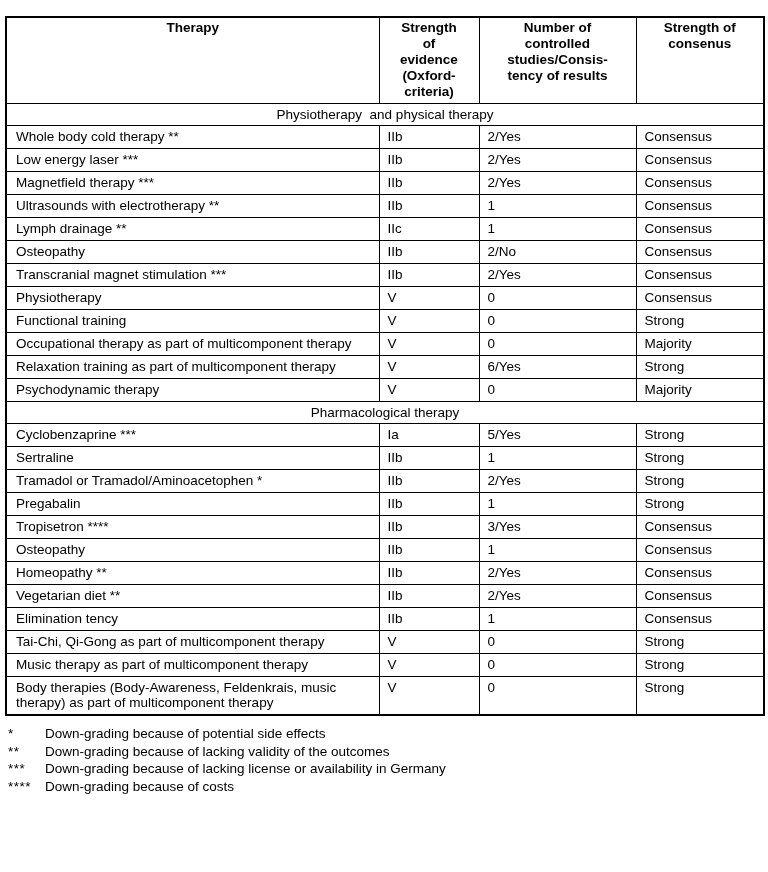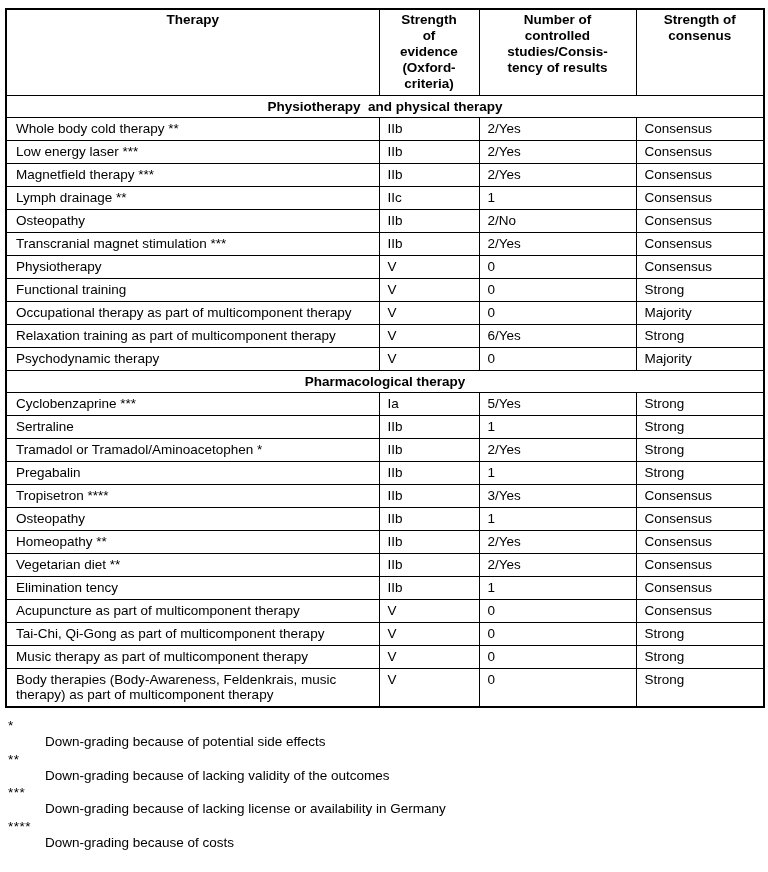--- a/index.html
+++ b/index.html
@@ -9,21 +9,21 @@
     width: 768px;
     height: 872px;
     font-family: "Liberation Sans", sans-serif;
     color: #000000;
     -webkit-font-smoothing: antialiased;
   }
   .page {
     box-sizing: border-box;
     width: 768px;
     height: 856px;
-    padding: 8px 5px 0 5px;
+    padding: 16px 5px 0 5px;
     overflow: hidden;
   }
   table.therapy-table {
     border-collapse: collapse;
     table-layout: fixed;
     width: 758px;
     border: 2px solid #000;
   }
   col.c1 { width: 373px; }
   col.c2 { width: 100px; }
@@ -45,42 +45,41 @@
   tbody td {
     padding: 3px 6px 4px 9px;
     line-height: 15px;
   }
   tbody td:nth-child(2),
   tbody td:nth-child(3),
   tbody td:nth-child(4) {
     padding-left: 8px;
   }
   tr.section-row td {
-    font-weight: bold;
+    font-weight: normal;
     text-align: center;
     white-space: pre-wrap;
     padding: 3px 4px;
     line-height: 15px;
   }
   .footnotes {
     margin-top: 9px;
     padding-left: 3px;
     font-size: 13.5px;
   }
   .footnote {
     display: flex;
     line-height: 17.5px;
   }
   .footnote .marker {
     flex: 0 0 37px;
     letter-spacing: 0.5px;
   }
   .footnote .ftext {
     flex: 1;
-    margin-top: 16px;
   }
 </style>
 </head>
 <body>
 
 <div class="page">
   <table class="therapy-table">
     <colgroup>
       <col class="c1">
         <col class="c2">
@@ -119,20 +118,26 @@
           <td>2/Yes</td>
           <td>Consensus</td>
         </tr>
         <tr>
           <td>Magnetfield therapy ***</td>
           <td>IIb</td>
           <td>2/Yes</td>
           <td>Consensus</td>
         </tr>
         <tr>
+          <td>Ultrasounds with electrotherapy **</td>
+          <td>IIb</td>
+          <td>1</td>
+          <td>Consensus</td>
+        </tr>
+        <tr>
           <td>Lymph drainage **</td>
           <td>IIc</td>
           <td>1</td>
           <td>Consensus</td>
         </tr>
         <tr>
           <td>Osteopathy</td>
           <td>IIb</td>
           <td>2/No</td>
           <td>Consensus</td>
@@ -221,26 +226,20 @@
         <tr>
           <td>Vegetarian diet **</td>
           <td>IIb</td>
           <td>2/Yes</td>
           <td>Consensus</td>
         </tr>
         <tr>
           <td>Elimination tency</td>
           <td>IIb</td>
           <td>1</td>
-          <td>Consensus</td>
-        </tr>
-        <tr>
-          <td>Acupuncture as part of multicomponent therapy</td>
-          <td>V</td>
-          <td>0</td>
           <td>Consensus</td>
         </tr>
         <tr>
           <td>Tai-Chi, Qi-Gong as part of multicomponent therapy</td>
           <td>V</td>
           <td>0</td>
           <td>Strong</td>
         </tr>
         <tr>
           <td>Music therapy as part of multicomponent therapy</td>

